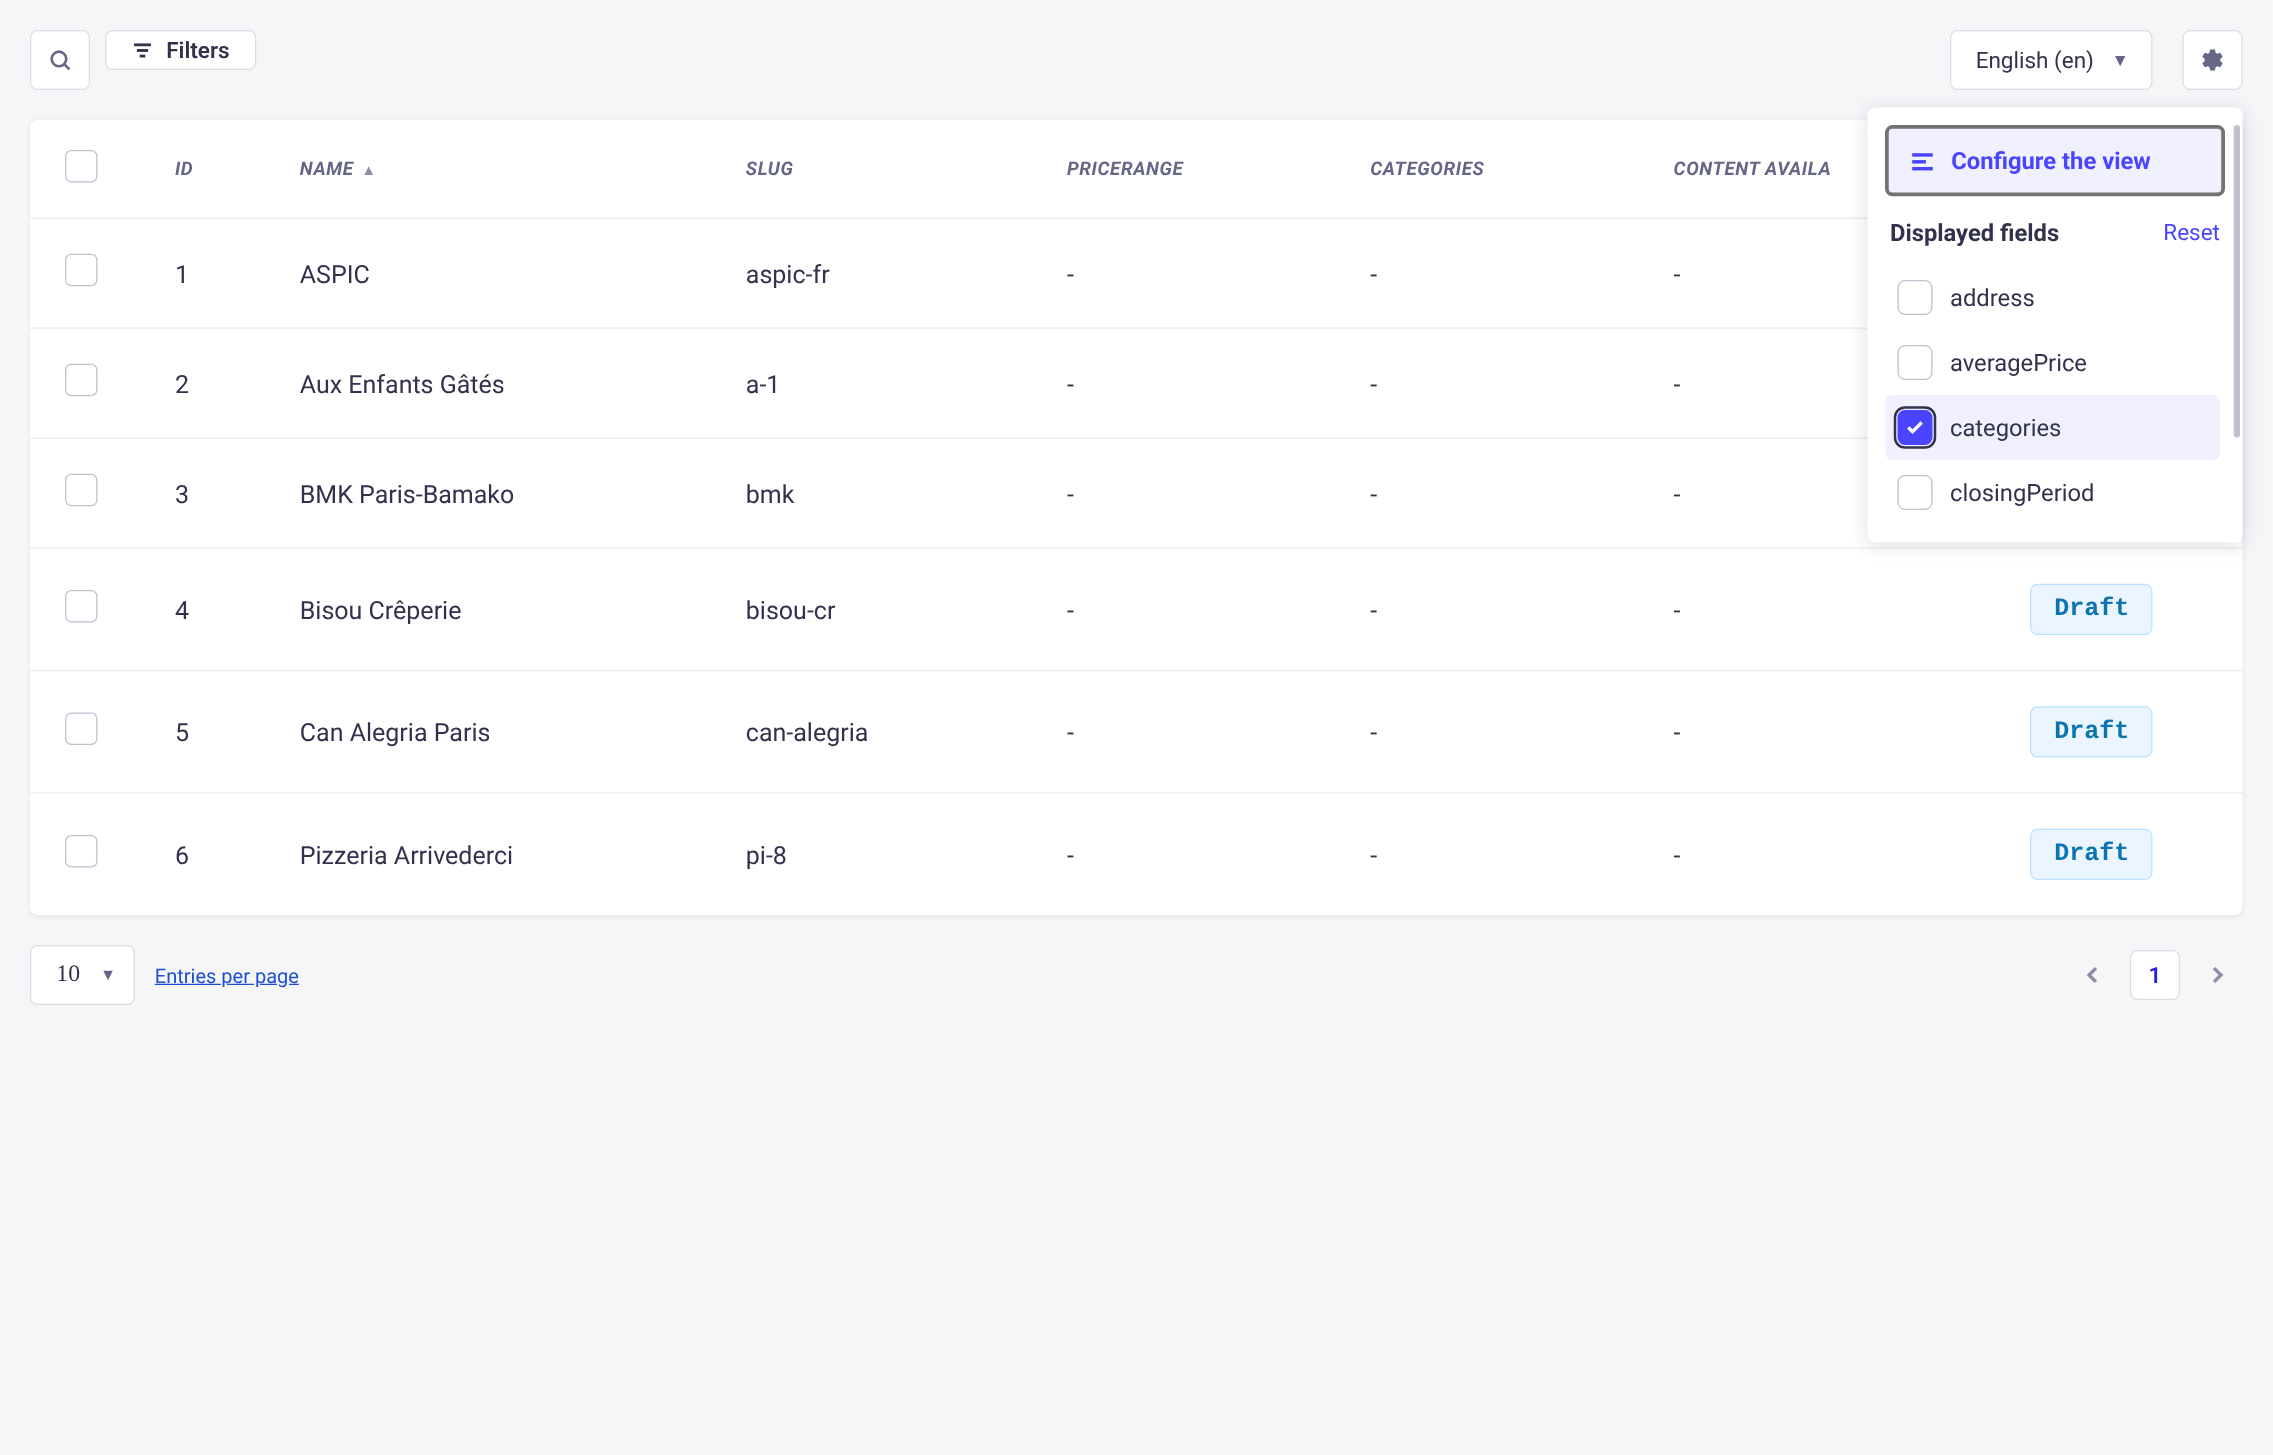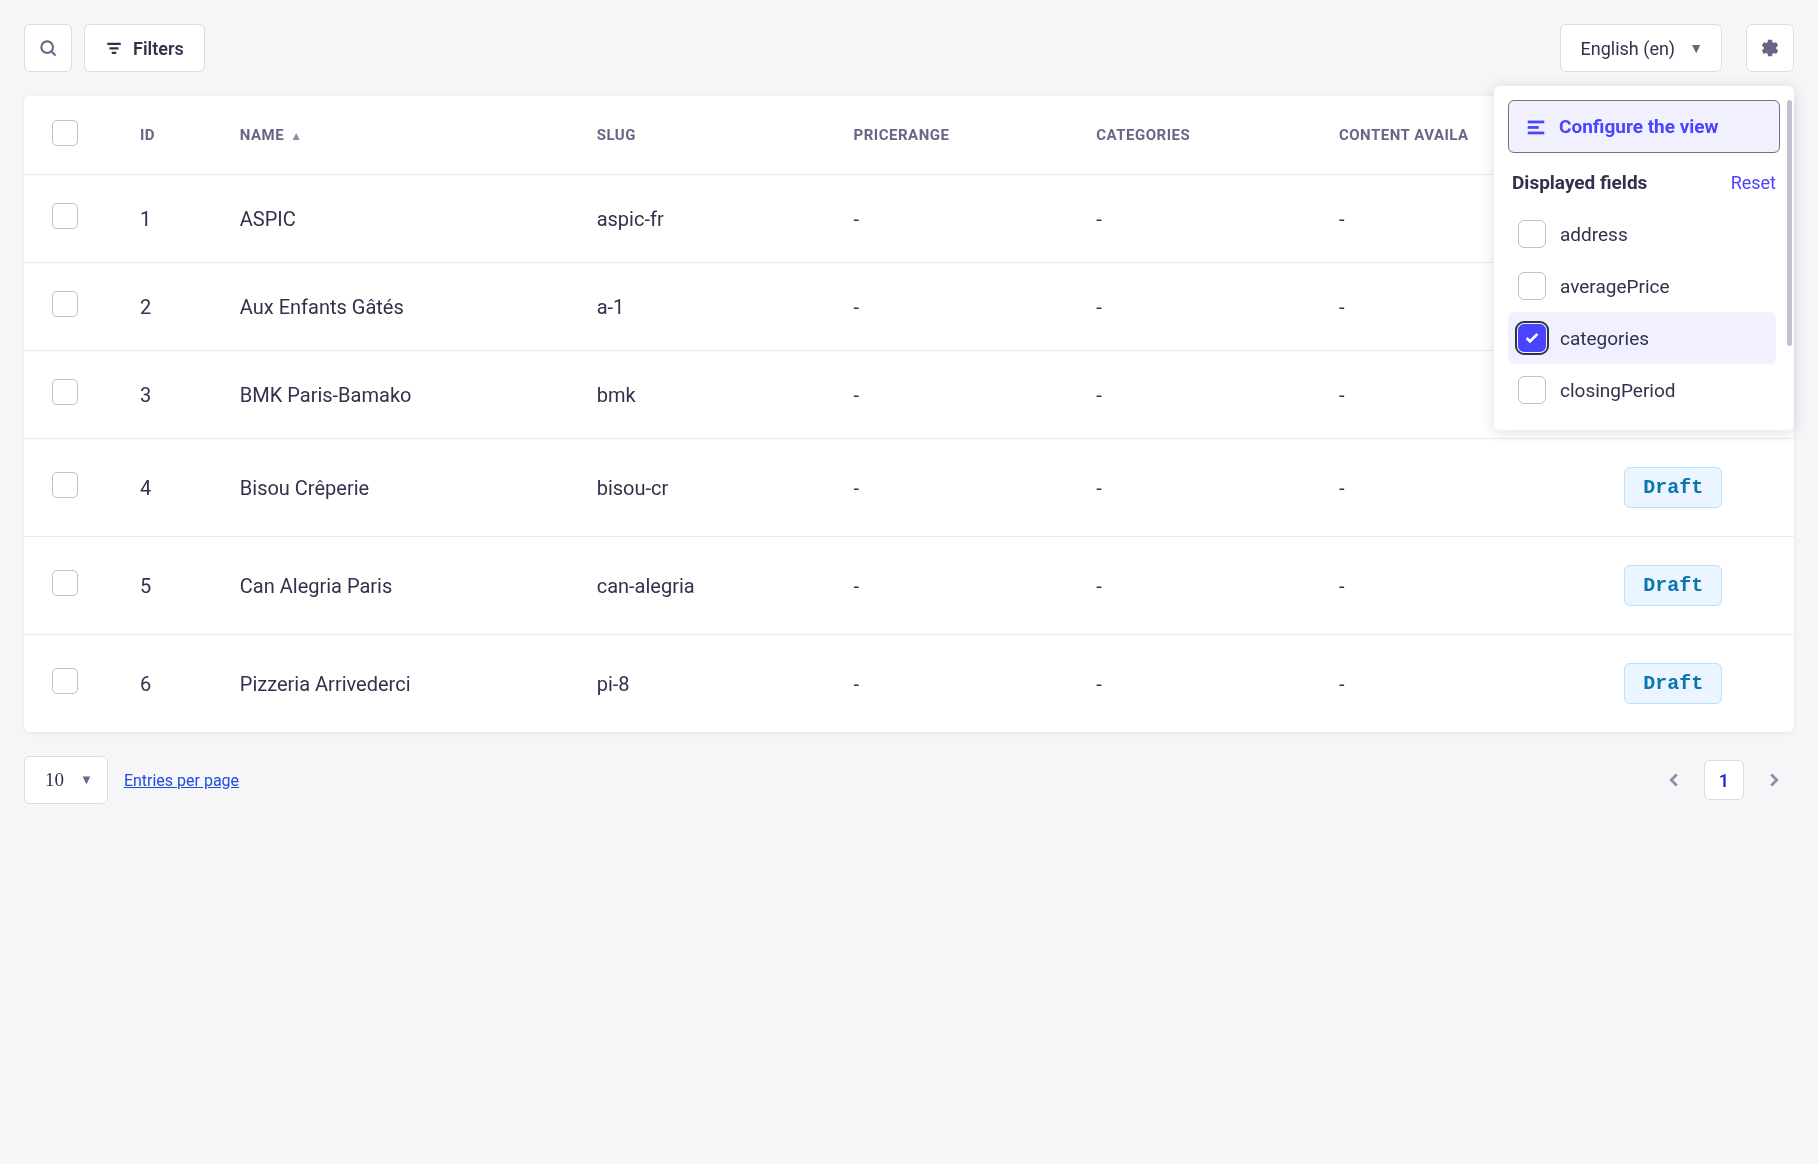--- a/index.html
+++ b/index.html
@@ -24,21 +24,21 @@
   background: #fff;
   border: 1px solid #dcdce4;
   border-radius: 6px;
   display: flex;
   align-items: center;
   justify-content: center;
   cursor: pointer;
   color: #666687;
 }
 .filters-btn {
-  height: 48px;
+  height: 32px;
   padding: 0 20px;
   background: #fff;
   border: 1px solid #dcdce4;
   border-radius: 6px;
   display: flex;
   align-items: center;
   gap: 10px;
   cursor: pointer;
   font-size: 18px;
   font-weight: 600;
@@ -71,20 +71,21 @@
 }
 thead th {
   text-align: left;
   font-size: 15px;
   font-weight: 700;
   letter-spacing: 0.5px;
   color: #666687;
   padding: 24px 16px;
   border-bottom: 1px solid #eaeaef;
   text-transform: uppercase;
+  font-style: italic;
 }
 thead th:first-child { padding-left: 28px; width: 60px; }
 tbody td {
   padding: 28px 16px;
   border-bottom: 1px solid #eaeaef;
   font-size: 20px;
   color: #32324d;
 }
 tbody tr:last-child td { border-bottom: none; }
 tbody td:first-child { padding-left: 28px; }
@@ -120,21 +121,21 @@
   border-radius: 6px;
   box-shadow: 0 2px 15px rgba(33,33,52,0.15);
   padding: 14px;
   z-index: 40;
 }
 .popover .configure {
   display: flex;
   align-items: center;
   gap: 12px;
   background: #f0f0ff;
-  border: 1px solid #737373;
+  border: 3px solid #737373;
   border-radius: 6px;
   color: #4945ff;
   font-weight: 700;
   font-size: 19px;
   padding: 14px 16px;
   cursor: pointer;
   margin-bottom: 18px;
 }
 .popover .configure svg { flex-shrink: 0; }
 .popover-header {

